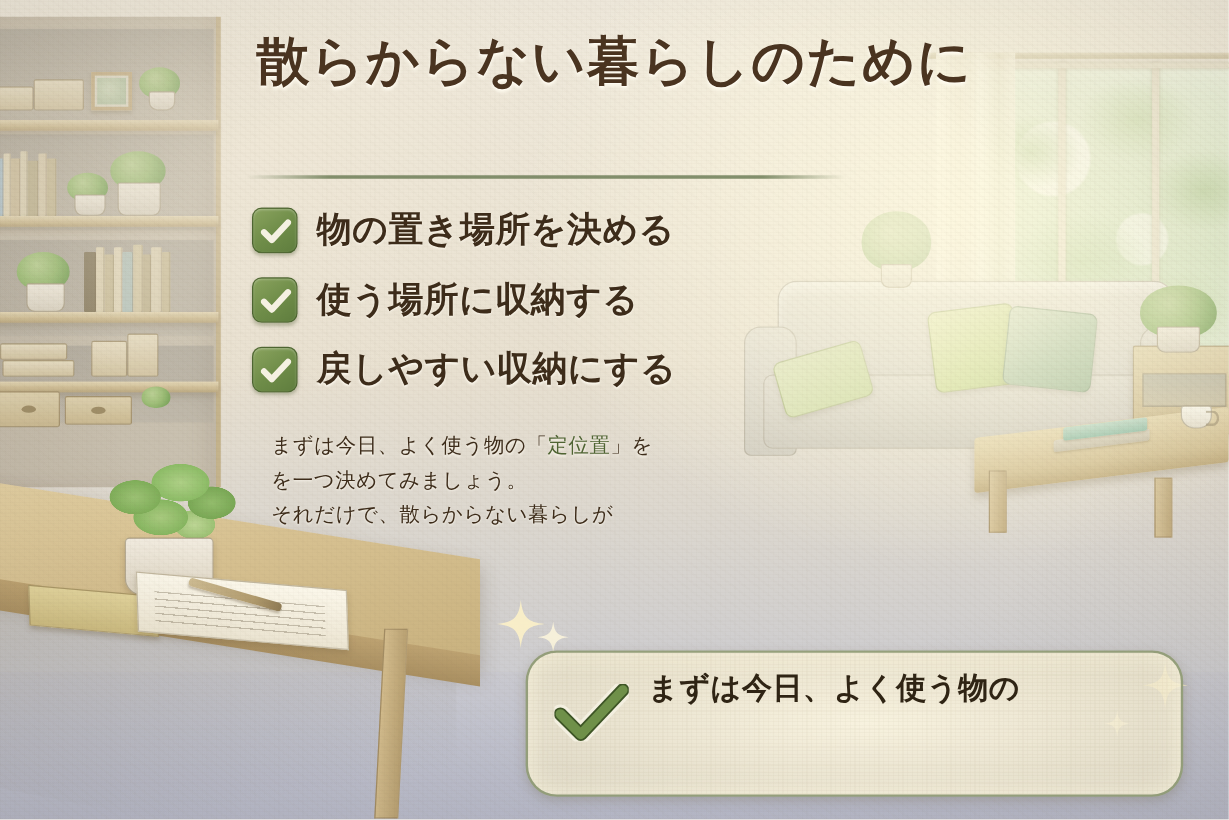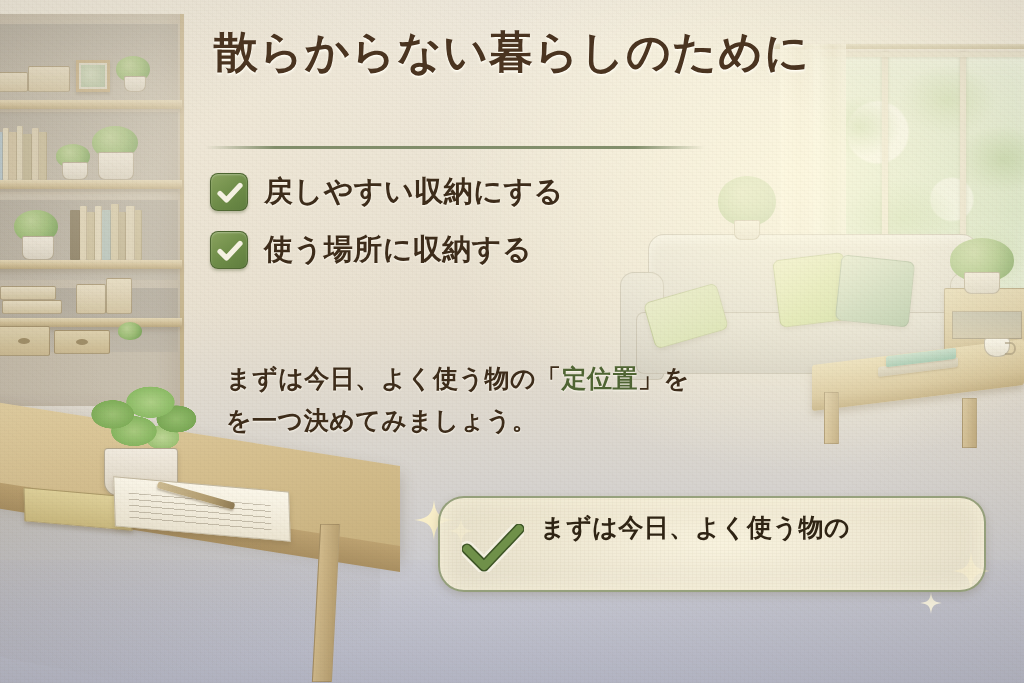--- a/index.html
+++ b/index.html
@@ -313,29 +313,29 @@
   }
   .check-box svg { position:absolute; left:6px; top:7px; }
   .check-label {
     margin-left:16px; font-size:29px; font-weight:bold; color:#3d2c1a;
     letter-spacing:.5px;
     text-shadow:0 1px 2px rgba(255,252,242,.9);
   }
 
   .body-text { position:absolute; left:226px; top:358px; }
   .body-line {
-    font-size:25px; font-weight:bold; color:#3d2c1a; line-height:1.68;
+    font-size:17px; font-weight:normal; color:#3d2c1a; line-height:1.68;
     letter-spacing:.5px;
     text-shadow:0 1px 2px rgba(255,252,242,.9);
   }
   .hl-green { color:#4f6433; }
 
   
   .callout {
-    position:absolute; left:438px; top:496px; width:548px; height:96px;
+    position:absolute; left:438px; top:542px; width:548px; height:122px;
     border-radius:26px;
     background:
       radial-gradient(ellipse 360px 90px at 52% 50%, rgba(252,246,224,.92), rgba(242,234,208,.82) 60%, rgba(232,224,196,.75) 100%);
     border:2px solid rgba(122,138,96,.75);
     box-shadow:0 3px 9px rgba(110,100,70,.25), inset 0 0 22px rgba(255,250,225,.75);
     overflow:visible;
   }
   .callout-grain {
     position:absolute; inset:0; border-radius:24px; opacity:.5;
     background-image:
@@ -466,35 +466,44 @@
     </div>
     <div class="title-rule"></div>
 
     <div class="checklist">
       <div class="check-row">
         <span class="check-box">
           <svg width="26" height="24" viewBox="0 0 26 24" aria-hidden="true">
             <path d="M3 12.5 L9.5 19 L23 4.5" stroke="#f5f1e2" stroke-width="5.2" stroke-linecap="round" stroke-linejoin="round" fill="none"></path>
           </svg>
         </span>
-        <span class="check-label">戻しやすい収納にする</span>
+        <span class="check-label">物の置き場所を決める</span>
       </div>
       <div class="check-row">
         <span class="check-box">
           <svg width="26" height="24" viewBox="0 0 26 24" aria-hidden="true">
             <path d="M3 12.5 L9.5 19 L23 4.5" stroke="#f5f1e2" stroke-width="5.2" stroke-linecap="round" stroke-linejoin="round" fill="none"></path>
           </svg>
         </span>
         <span class="check-label">使う場所に収納する</span>
       </div>
+      <div class="check-row">
+        <span class="check-box">
+          <svg width="26" height="24" viewBox="0 0 26 24" aria-hidden="true">
+            <path d="M3 12.5 L9.5 19 L23 4.5" stroke="#f5f1e2" stroke-width="5.2" stroke-linecap="round" stroke-linejoin="round" fill="none"></path>
+          </svg>
+        </span>
+        <span class="check-label">戻しやすい収納にする</span>
+      </div>
     </div>
 
     <div class="body-text">
       <div class="body-line"><span>まずは今日、よく使う物の「</span><span class="hl-green">定位置</span><span>」を</span></div>
       <div class="body-line">を一つ決めてみましょう。</div>
+      <div class="body-line">それだけで、散らからない暮らしが</div>
     </div>
 
     <span class="sparkle sp1">
       <svg width="40" height="40" viewBox="0 0 40 40">
           <path d="M20 0 C21.6 14.5 25.5 18.4 40 20 C25.5 21.6 21.6 25.5 20 40 C18.4 25.5 14.5 21.6 0 20 C14.5 18.4 18.4 14.5 20 0 Z" fill="#fbf0c8" opacity=".92"></path>
         </svg>
     </span>
     <span class="sparkle sp2">
       <svg width="26" height="26" viewBox="0 0 40 40">
           <path d="M20 0 C21.6 14.5 25.5 18.4 40 20 C25.5 21.6 21.6 25.5 20 40 C18.4 25.5 14.5 21.6 0 20 C14.5 18.4 18.4 14.5 20 0 Z" fill="#fdf6dc" opacity=".85"></path>

